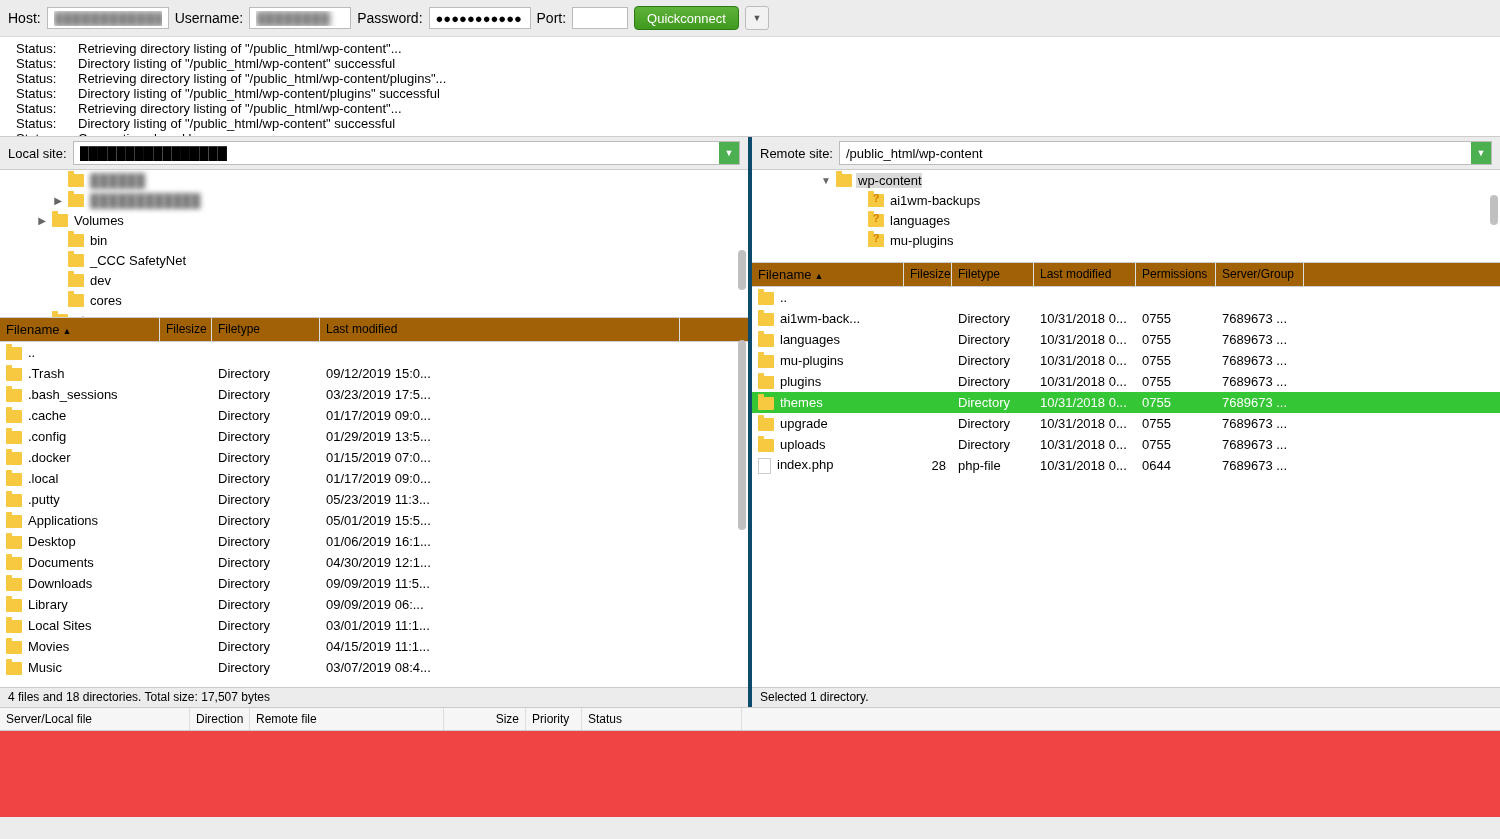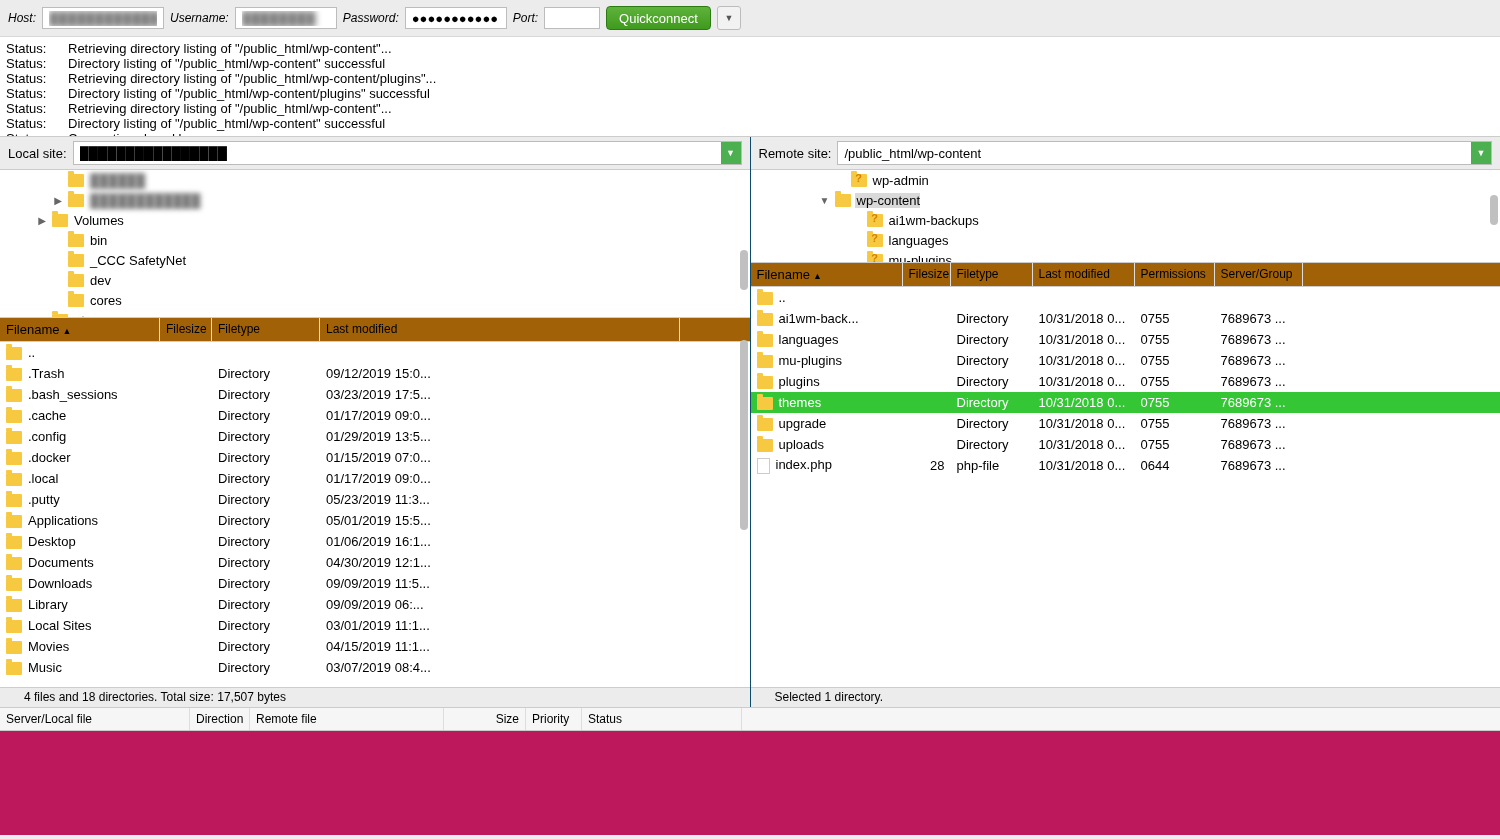--- a/index.html
+++ b/index.html
@@ -1,34 +1,34 @@
 <!DOCTYPE html>
 <html><head>
 <meta charset="utf-8">
 <style>
 * { box-sizing: border-box; margin: 0; padding: 0; font-family: -apple-system, "Helvetica Neue", Arial, sans-serif; font-size: 13px; }
 body { background: #ececec; color: #000; width: 1500px; height: 839px; overflow: hidden; }
 
 
 .conn-bar { display: flex; align-items: center; gap: 6px; padding: 6px 8px; background: #ececec; border-bottom: 1px solid #d8d8d8; }
-.conn-bar label { font-size: 12px; font-style: italic; }
+.conn-bar label { font-size: 14px; }
 .conn-bar input { height: 22px; padding: 2px 6px; border: 1px solid #bcbcbc; background: #fff; }
 .conn-bar .blurred { background: #fff; color: transparent; text-shadow: 0 0 6px rgba(0,0,0,0.5); }
 .btn-quick { background: linear-gradient(#5fb33a, #3f9a1e); color: #fff; border: 1px solid #2c7a12; border-radius: 4px; padding: 3px 12px; font-weight: 500; height: 24px; cursor: pointer; }
 .btn-drop { width: 24px; height: 24px; border: 1px solid #bcbcbc; background: #f2f2f2; border-radius: 3px; display: flex; align-items: center; justify-content: center; cursor: pointer; }
 .btn-drop span { font-size: 9px; color: #555; }
 
 
-.log { background: #fff; padding: 4px 6px; border-bottom: 1px solid #ccc; height: 100px; overflow: auto; }
+.log { background: #fff; padding: 4px 16px; border-bottom: 1px solid #ccc; height: 100px; overflow: auto; }
 .log-row { display: flex; gap: 20px; white-space: nowrap; }
 .log-row .lab { width: 42px; }
 
 
 .panes { display: flex; height: calc(100% - 30px - 100px - 26px - 113px); }
-.pane { flex: 1; display: flex; flex-direction: column; border-right: 1px solid #0c4a6e; }
+.pane { flex: 1; display: flex; flex-direction: column; border-right: 4px solid #0c4a6e; }
 .pane:last-child { border-right: none; }
 
 
 .sitebar { display: flex; align-items: center; gap: 6px; padding: 4px 8px; background: #ececec; border-bottom: 1px solid #ccc; }
 .sitebar label { white-space: nowrap; }
 .sitebar .path-wrap { flex: 1; display: flex; align-items: center; border: 1px solid #bcbcbc; background: #fff; height: 24px; }
 .sitebar input { flex: 1; border: none; padding: 2px 6px; height: 100%; outline: none; }
 .sitebar .dd { width: 20px; height: 100%; background: #4caf50; display: flex; align-items: center; justify-content: center; color: #fff; font-size: 9px; cursor: pointer; }
 
 
@@ -57,27 +57,27 @@
 .fl-cell { padding: 2px 6px; white-space: nowrap; overflow: hidden; text-overflow: ellipsis; }
 .fl-cell .folder-icon, .fl-cell .file-icon { vertical-align: middle; margin-right: 6px; }
 .sort-ind { font-size: 9px; margin-left: 3px; }
 
 
 .lw0 { width: 160px; } .lw1 { width: 52px; text-align: right; } .lw2 { width: 108px; } .lw3 { width: 360px; }
 
 .rw0 { width: 152px; } .rw1 { width: 48px; text-align: right; } .rw2 { width: 82px; } .rw3 { width: 102px; } .rw4 { width: 80px; } .rw5 { width: 88px; }
 
 
-.statusline { background: #ececec; border-top: 1px solid #ccc; padding: 2px 24px; font-size: 12px; height: 20px; }
+.statusline { background: #ececec; border-top: 1px solid #ccc; padding: 2px 8px; font-size: 12px; height: 20px; }
 
 
 .pane-bottom { display: flex; flex-direction: column; flex: 1; }
 
 
-.queue { height: 128px; background: #be185d; border-top: 1px solid #ccc; }
+.queue { height: 110px; background: #ef4444; border-top: 1px solid #ccc; }
 .queue-header { display: flex; background: #f6f6f6; border-bottom: 1px solid #ccc; }
 .qw0{width:190px}.qw1{width:60px}.qw2{width:194px}.qw3{width:82px;text-align:right}.qw4{width:56px}.qw5{width:160px}
 
 .filelist .scrollbar-thumb { position: absolute; right: 2px; width: 8px; background: #c0c0c0; border-radius: 4px; }
 </style>
 </head>
 <body>
 
 <div class="conn-bar">
   <label>Host:</label>
@@ -301,26 +301,20 @@
   <div class="pane">
     <div class="sitebar">
       <label>Remote site:</label>
       <div class="path-wrap">
         <input value="/public_html/wp-content" style="">
         <div class="dd">▼</div>
       </div>
     </div>
     <div class="tree" style="height:93px" id="rtree">
       <div class="scrollbar-thumb" style="top:25px;height:30px"></div>
-    <div class="tree-row">
-          <span class="indent" style="width:72px"></span>
-          <span class="twisty none">▶</span>
-          <span class="folder-icon q"></span>
-          <span class="name">wp-admin</span>
-        </div>
         <div class="tree-row sel">
           <span class="indent" style="width:56px"></span>
           <span class="twisty ">▼</span>
           <span class="folder-icon"></span>
           <span class="name">wp-content</span>
         </div>
         <div class="tree-row">
           <span class="indent" style="width:88px"></span>
           <span class="twisty none">▶</span>
           <span class="folder-icon q"></span>

